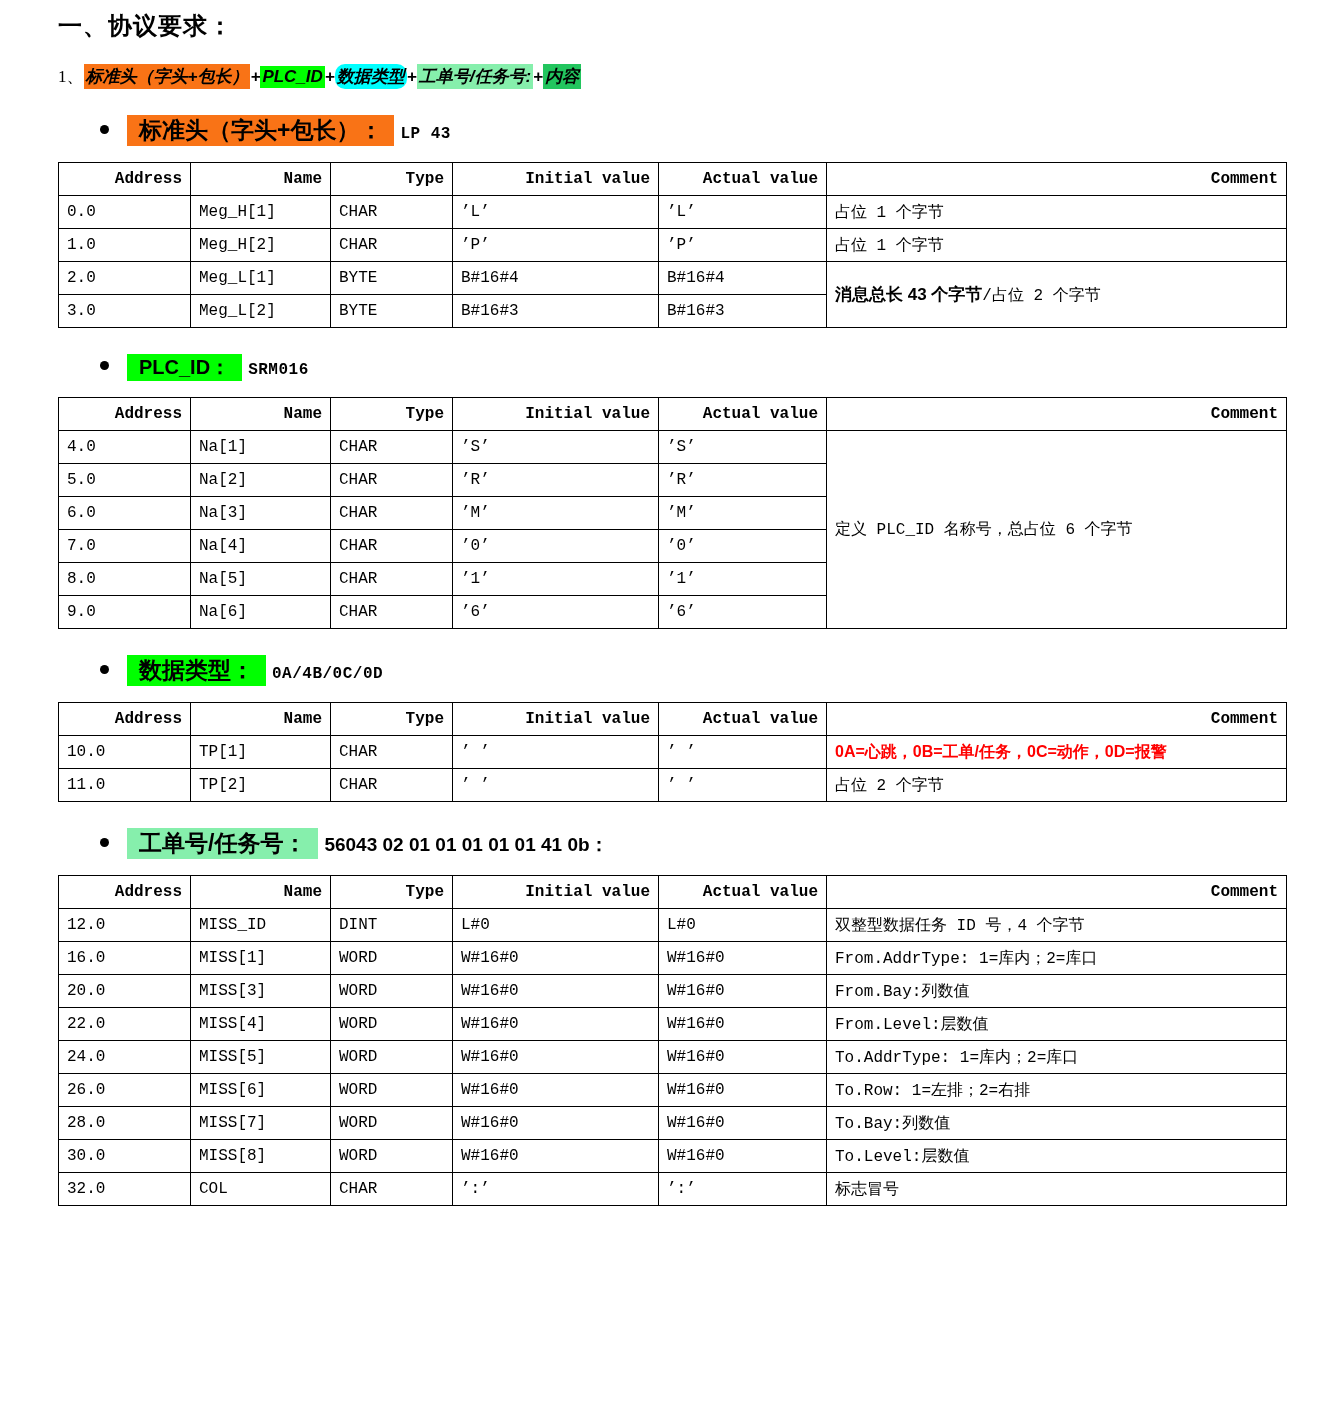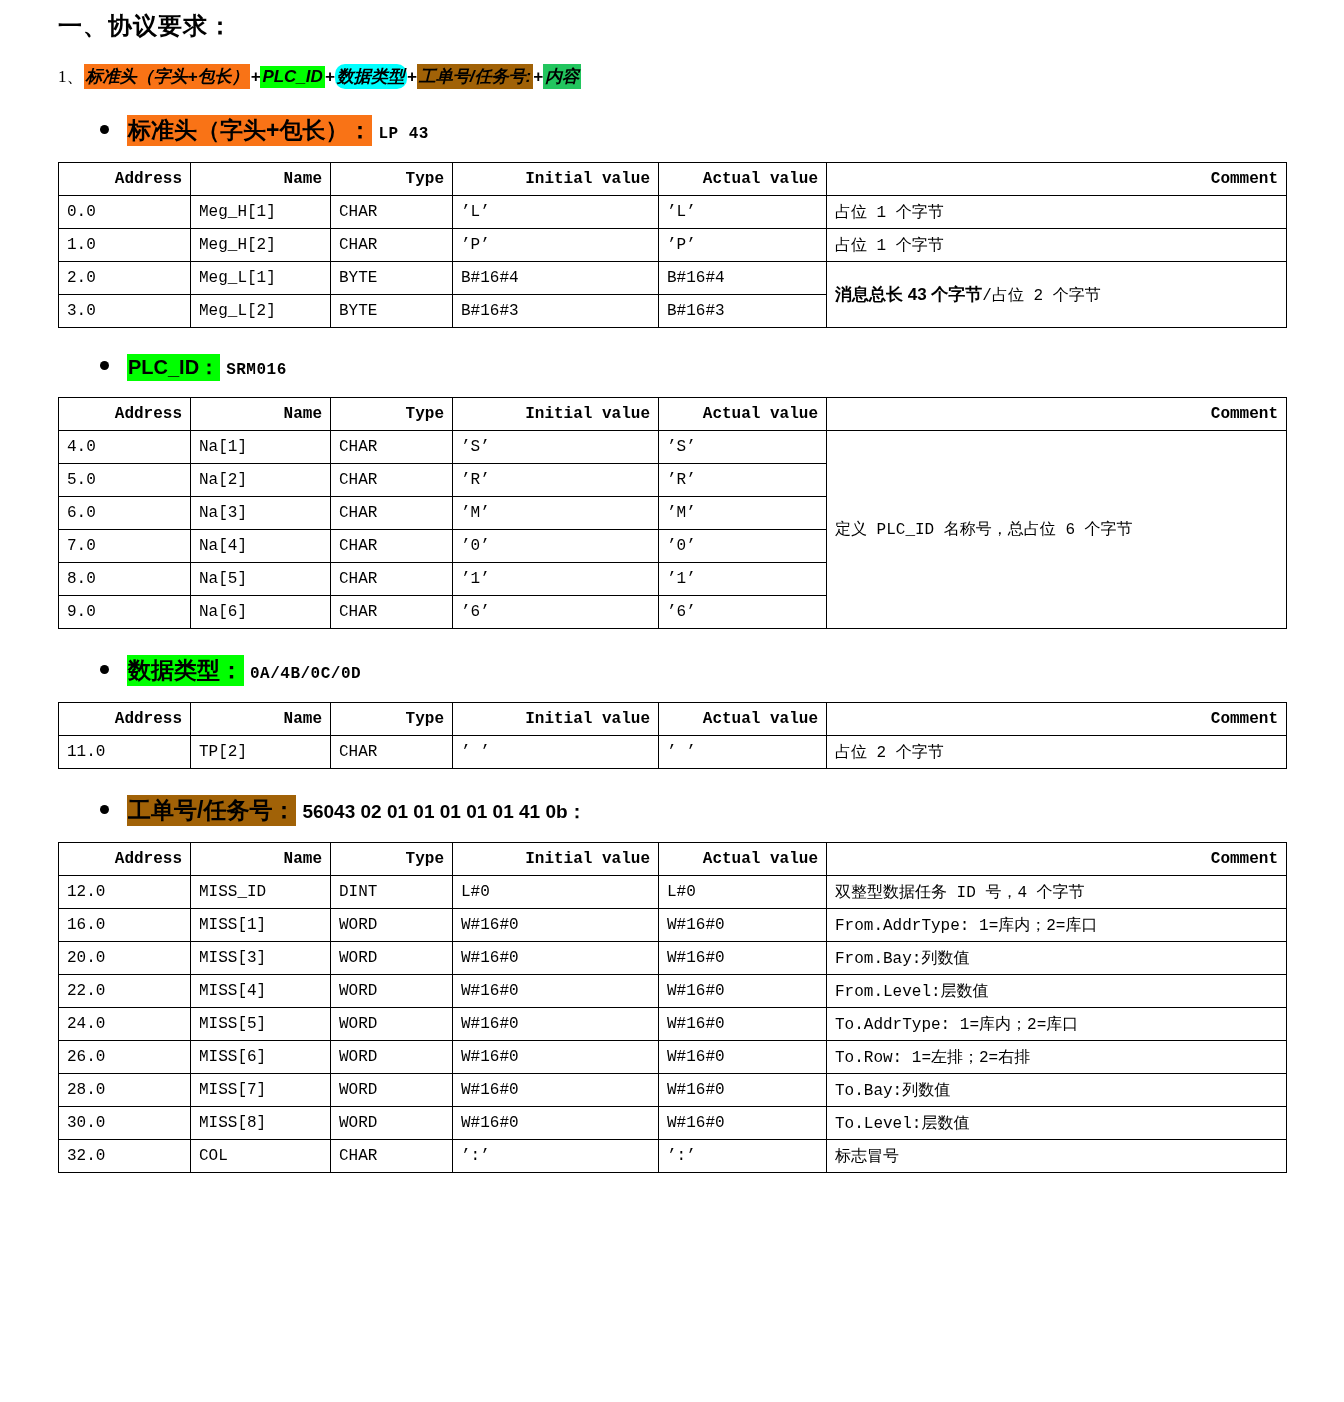--- a/index.html
+++ b/index.html
@@ -40,21 +40,21 @@
   .hl {
     font-family: "Liberation Sans", sans-serif;
     font-weight: bold;
     font-style: italic;
     font-size: 17px;
     padding: 1px 2px;
   }
   .hl-yellow { background: #f97316; }
   .hl-green  { background: #00ff00; }
   .hl-cyan   { background: #00ffff; border-radius: 10px; }
-  .hl-mag    { background: #a16207; }
+  .hl-mag    { background: #86efac; }
   .hl-teal   { background: #22c55e; }
   .plus {
     font-family: "Liberation Sans", sans-serif;
     font-weight: bold;
     font-style: italic;
     font-size: 17px;
   }
 
   .bullet-row {
     display: flex;
@@ -67,21 +67,21 @@
     background: #000;
     margin-right: 18px;
     position: relative;
     top: -4px;
     flex: 0 0 auto;
   }
   .bullet-title {
     font-family: "Liberation Sans", sans-serif;
     font-weight: bold;
     font-size: 23px;
-    padding: 0 1px;
+    padding: 0 12px;
   }
   .bullet-title.small {
     font-size: 20px;
   }
   .bullet-value {
     font-family: "Liberation Sans", sans-serif;
     font-weight: bold;
     font-size: 17px;
     margin-left: 6px;
   }
@@ -312,20 +312,28 @@
         <th>Address</th>
         <th>Name</th>
         <th>Type</th>
         <th>Initial value</th>
         <th>Actual value</th>
         <th class="comment">Comment</th>
       </tr>
     </thead>
     <tbody>
       <tr>
+        <td>10.0</td>
+        <td>TP[1]</td>
+        <td>CHAR</td>
+        <td>’ ’</td>
+        <td>’ ’</td>
+        <td class="comment red">0A=心跳，0B=工单/任务，0C=动作，0D=报警</td>
+      </tr>
+      <tr>
         <td>11.0</td>
         <td>TP[2]</td>
         <td>CHAR</td>
         <td>’ ’</td>
         <td>’ ’</td>
         <td class="comment">占位 2 个字节</td>
       </tr>
     </tbody>
   </table>
 

